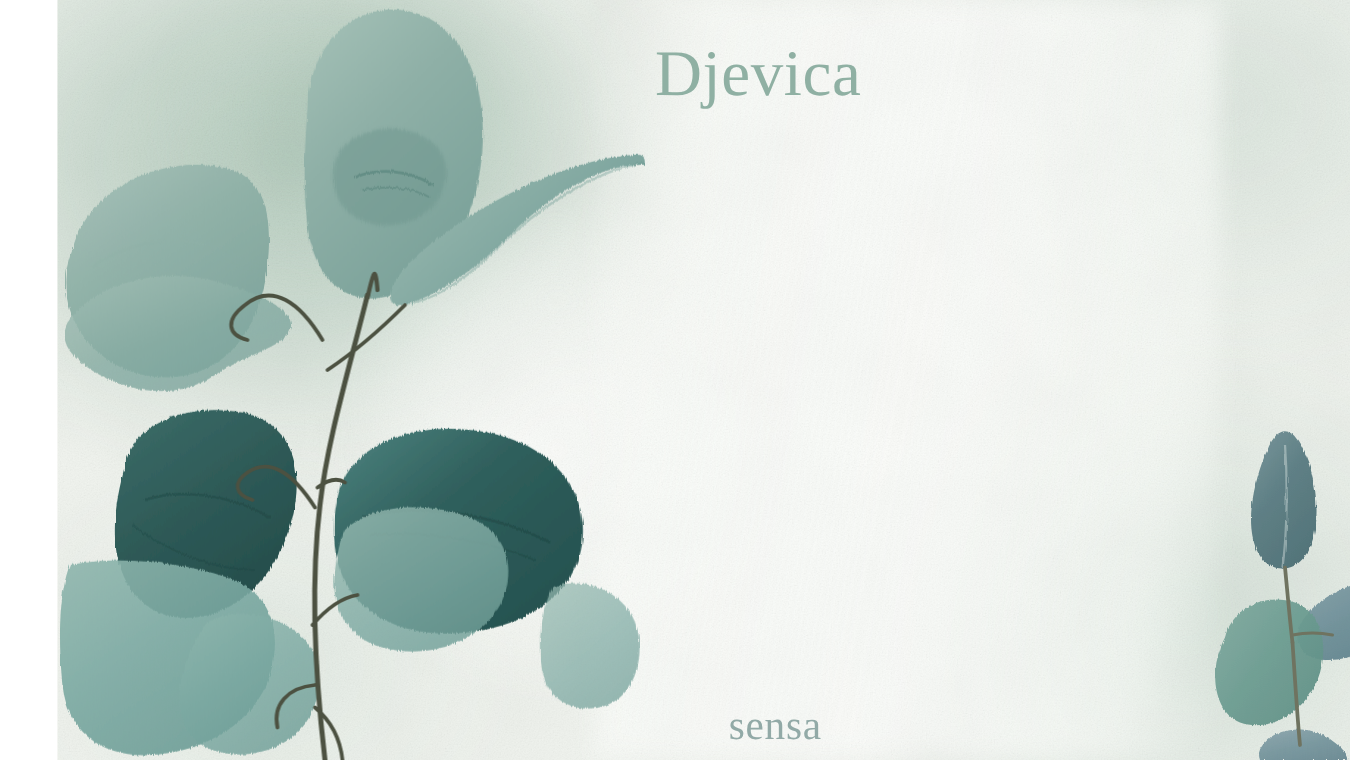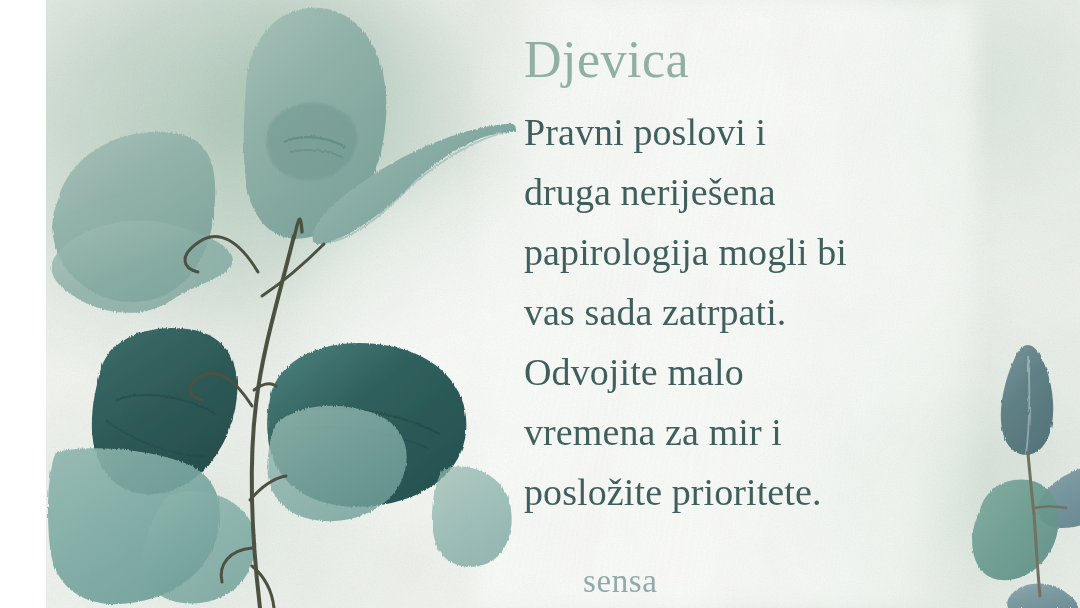--- a/index.html
+++ b/index.html
@@ -444,24 +444,17 @@
 
     <g fill="none" stroke="#6f7360" stroke-linecap="round">
       <path d="M 82 126 C 84 146, 86 170, 88 186" stroke-width="3"></path>
       <path d="M 88 186 C 90 216, 92 248, 94 268" stroke-width="3"></path>
       <path d="M 88 180 C 98 178, 110 178, 120 180" stroke-width="2.4"></path>
     </g>
   </svg>
 
   <div class="text-col">
     <h1 class="title">Djevica</h1>
-    <p class="body-copy">Pravni poslovi i
-druga neriješena
-papirologija mogli bi
-vas sada zatrpati.
-Odvojite malo
-vremena za mir i
-posložite prioritete.</p>
   </div>
 
   <div class="brand">sensa</div>
 
 </div>
 
 </body></html>

